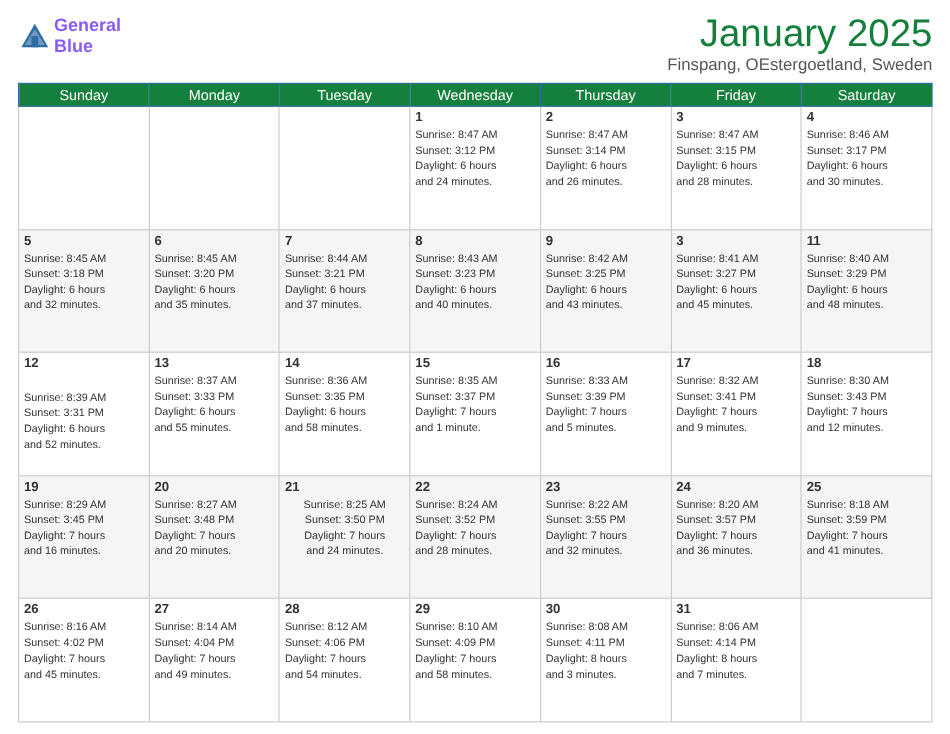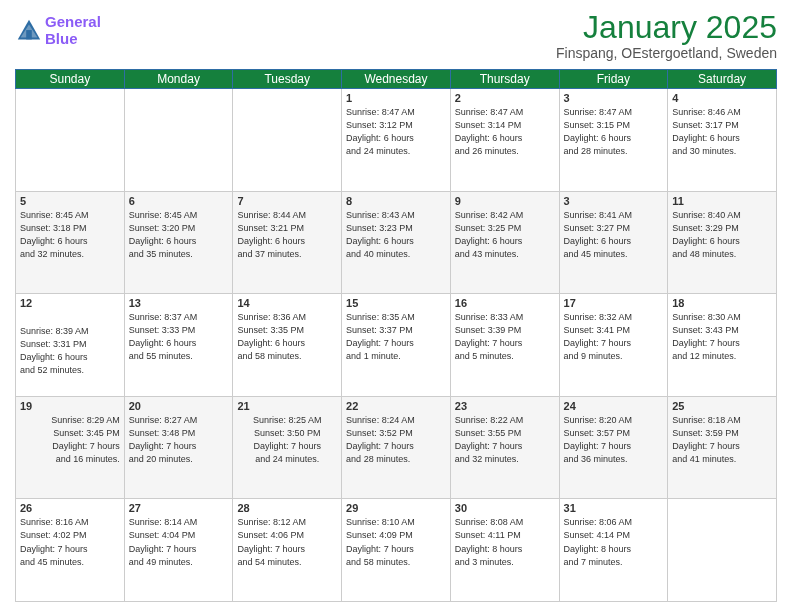--- a/index.html
+++ b/index.html
@@ -270,21 +270,21 @@
             <span class="day-number">18</span>
             <div class="day-info" style="white-space: pre-line;">Sunrise: 8:30 AM
 Sunset: 3:43 PM
 Daylight: 7 hours
 and 12 minutes.</div>
           </td>
         </tr>
         <tr>
           <td>
             <span class="day-number">19</span>
-            <div class="day-info" style="white-space: pre-line; text-align: right;">Sunrise: 8:29 AM
+            <div class="day-info" style="white-space: pre-line;">Sunrise: 8:29 AM
 Sunset: 3:45 PM
 Daylight: 7 hours
 and 16 minutes.</div>
           </td>
           <td>
             <span class="day-number">20</span>
             <div class="day-info" style="white-space: pre-line;">Sunrise: 8:27 AM
 Sunset: 3:48 PM
 Daylight: 7 hours
 and 20 minutes.</div>

